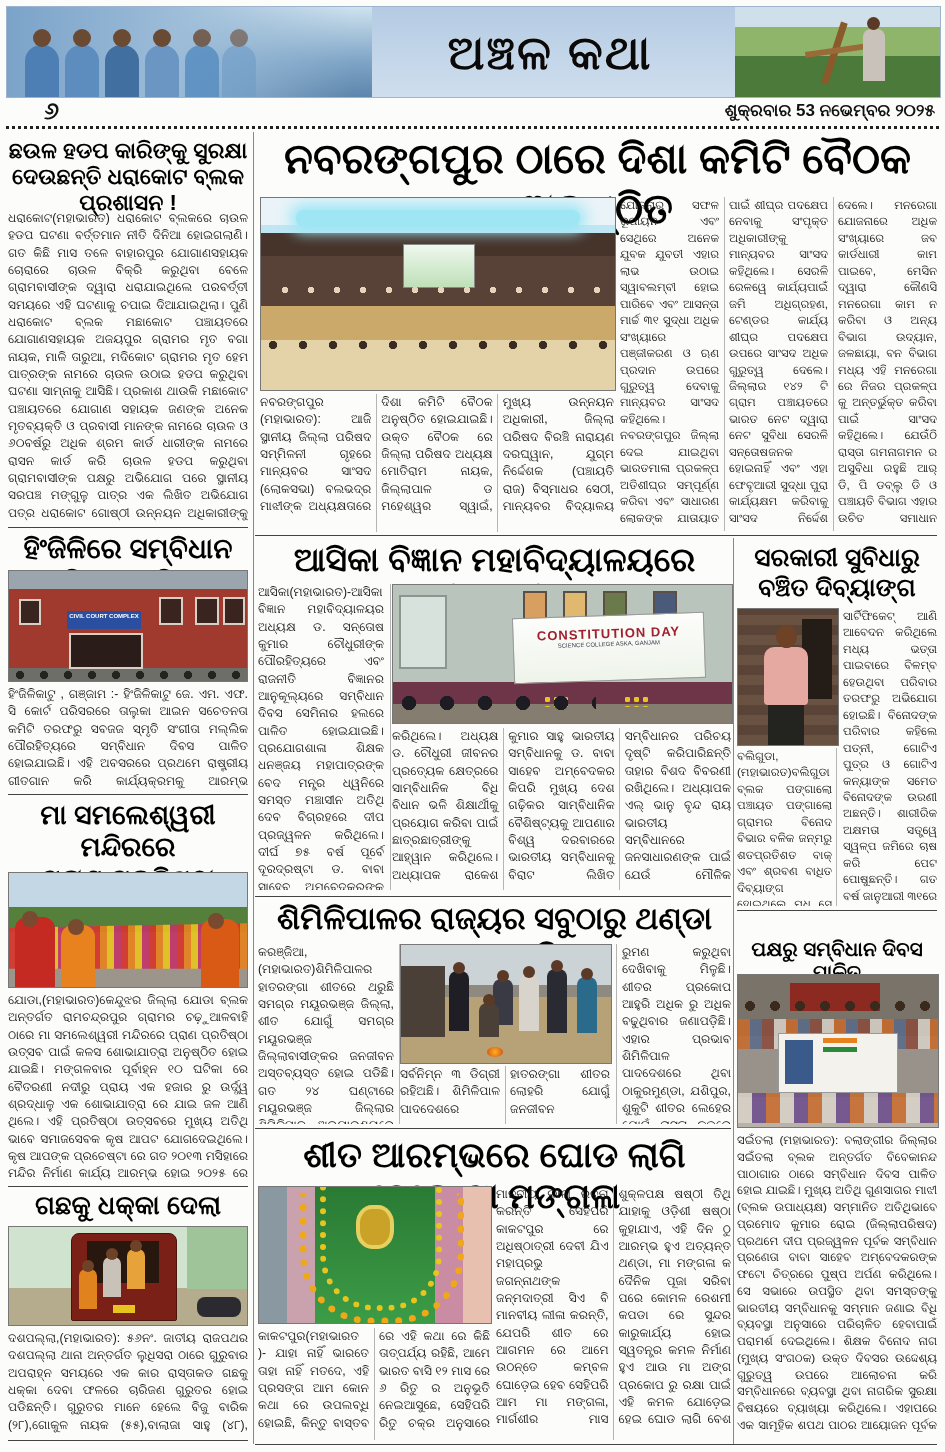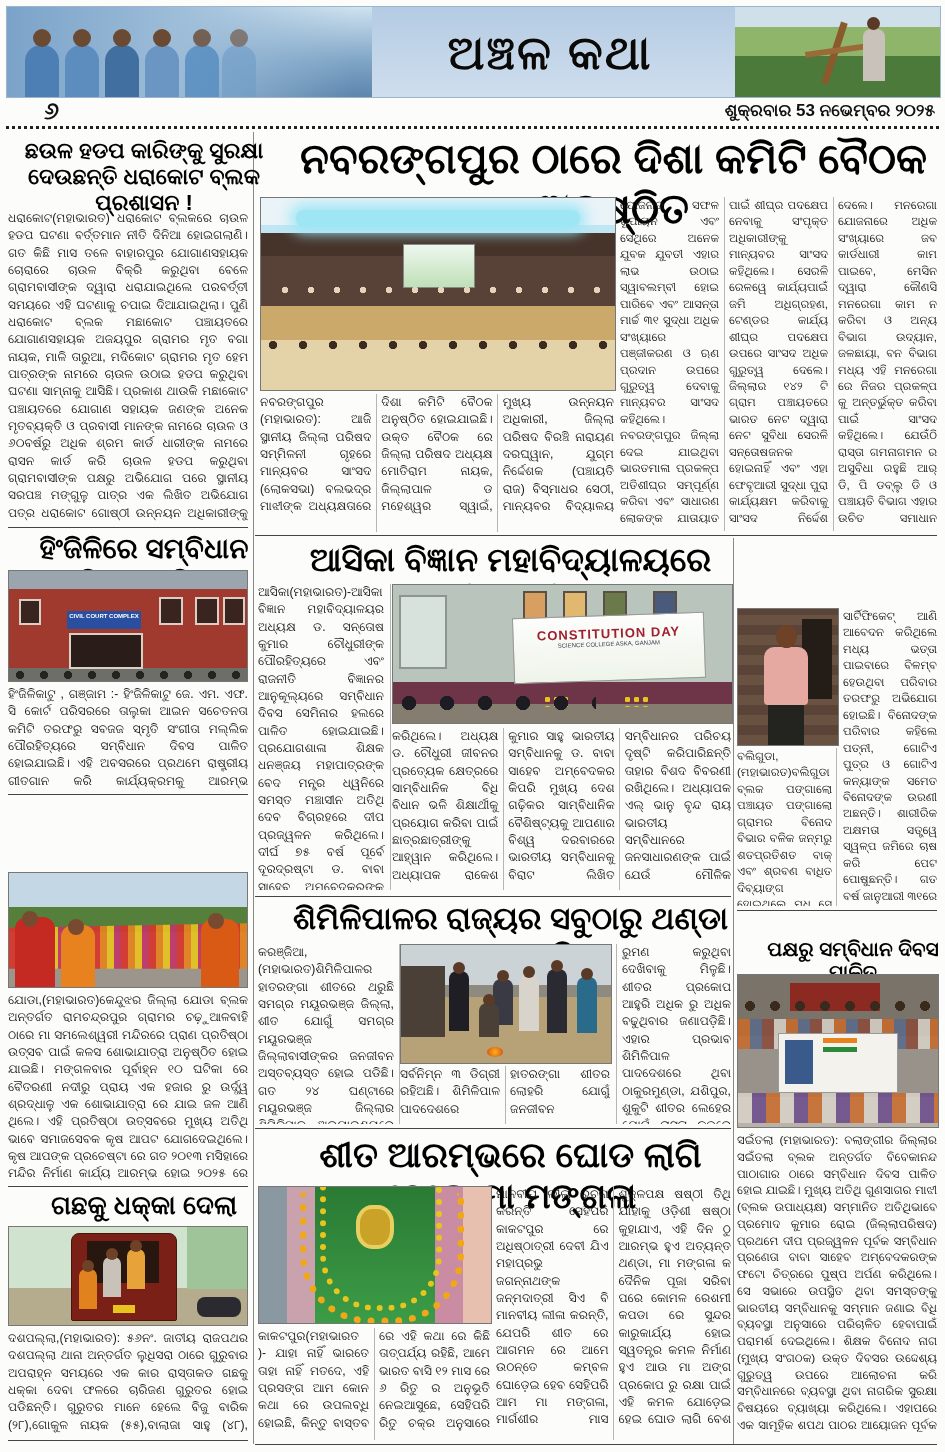--- a/index.html
+++ b/index.html
@@ -21,21 +21,21 @@
   .farmer::before{content:"";position:absolute;top:-12px;left:4px;width:13px;height:13px;border-radius:50%;background:#5a3a26;}
   #masthead-title{left:343px;top:10px;width:400px;text-align:center;font-size:47px;font-weight:900;letter-spacing:2px;color:#0a0a0a;text-shadow:0 0 1px #fff;margin-top:8px;}
   #masthead-tagline{left:420px;top:64px;width:320px;text-align:center;font-size:16px;font-weight:bold;color:#1a1a1a;}
   #page-num{left:44px;top:97px;font-size:24px;font-weight:bold;}
   #edition-date{right:10px;top:101px;font-size:17px;font-weight:bold;}
   #dotrule{left:6px;top:126px;width:933px;border-top:3px dotted #222;}
   
   .vrule{width:1px;background:#888;}
   .hrule{height:1px;background:#444;}
   
-  .headline{font-weight:900;text-align:center;color:#000;line-height:1.18;margin-left:16px;}
+  .headline{font-weight:900;text-align:center;color:#000;line-height:1.18;}
   .body-text{font-size:12.2px;line-height:1.42;text-align:justify;overflow:hidden;color:#161616;}
   .cols3{column-count:3;column-gap:10px;column-rule:1px solid #b5b5b5;}
   .cols2{column-count:2;column-gap:10px;column-rule:1px solid #b5b5b5;}
   .photo{overflow:hidden;border:1px solid #777;background:#ddd;}
   
   #ph-meeting{background:linear-gradient(180deg,#e9f3f8 0 14%,#bfe6f2 14% 18%,#46332a 18% 30%,#584136 30% 56%,#caa96a 56% 74%,#e4d2a8 74% 100%);}
   #ph-meeting .glow{position:absolute;left:10%;top:6%;width:80%;height:9%;background:#9fe6f5;border-radius:8px;box-shadow:0 0 14px 6px #9fe6f5;}
   #ph-meeting .bannergreen{position:absolute;left:40%;top:24%;width:20%;height:22%;background:linear-gradient(180deg,#eef7ee,#bfe0b8);border:1px solid #888;}
   .headrow{position:absolute;height:22px;background-image:radial-gradient(circle 5px at 10px 8px,#e7d2ba 60%,rgba(0,0,0,0) 62%);background-size:26px 22px;}
   
@@ -139,20 +139,24 @@
     <div class="win" style="left:10px;top:28px;width:18px;height:22px;"></div>
     <div class="win" style="left:150px;top:26px;width:20px;height:24px;"></div>
     <div class="win" style="left:186px;top:26px;width:20px;height:24px;"></div>
     <div class="win" style="left:214px;top:26px;width:18px;height:24px;"></div>
     <div class="win" style="left:60px;top:62px;width:70px;height:32px;background:#2a1c18;"></div>
     <div class="sign">CIVIL COURT COMPLEX</div>
     <div class="bikes"></div>
   </div>
   <div class="abs body-text" style="left:8px;top:686px;width:240px;height:104px;">ହିଂଜିଳିକାଟୁ , ଗଞ୍ଜାମ :- ହିଂଜିଳିକାଟୁ ଜେ. ଏମ. ଏଫ. ସି କୋର୍ଟ ପରିସରରେ ତାଲୁକା ଆଇନ ସଚେତନତା କମିଟି ତରଫରୁ ସବଜଜ ସ୍ମୃତି ସଂଗୀତା ମଲ୍ଲିକ ପୌରହିତ୍ୟରେ ସମ୍ବିଧାନ ଦିବସ ପାଳିତ ହୋଇଯାଇଛି। ଏହି ଅବସରରେ ପ୍ରଥମେ ରାଷ୍ଟ୍ରୀୟ ଗୀତଗାନ କରି କାର୍ଯ୍ୟକ୍ରମକୁ ଆରମ୍ଭ କରାଯାଇଥିଲା। ଭାରତର ସମ୍ବିଧାନ ବିଶ୍ୱର ସର୍ବ ବୃହତ୍ତମ ସମ୍ବିଧାନ ଅଟେ ସମ୍ବିଧାନ ହେଉଛି ଜାତି, ଧର୍ମ, ବର୍ଣ୍ଣ ଲିଙ୍ଗ ନିର୍ବିଶେଷରେ ଆମେ ସମସ୍ତେ ଭାରତୀୟ ବୋଲି ପ୍ରକାଶ କରିଥିଲେ ସବଜଜ ସଂଗୀତା ମଲ୍ଲିକ। ପରେ ଦସ୍ତଖତ ଅଭିଯାନ ସହ ସମ୍ବିଧାନ ପ୍ରସ୍ତାବନା ଶପଥ ପାଠ କରାଯାଇଥିଲା। ଏହି କାର୍ଯ୍ୟକ୍ରମରେ ଓକିଲ ସଂଘ ସଭାପତି ମୁକ୍ତିରାମ ସାବତ ସମେତ ବହୁ ଓକିଲ ଓ କୋର୍ଟ ଷ୍ଟାଫ ଉପସ୍ଥିତ ଥିଲେ।</div>
 
+  <div class="abs headline" style="left:8px;top:800px;width:240px;font-size:27px;">
+    <span>ମା ସମଲେଶ୍ୱରୀ ମନ୍ଦିରରେ</span><br>
+    <span>ପ୍ରାଣ ପ୍ରତିଷ୍ଠା ଉତ୍ସବ</span>
+  </div>
   <div class="abs photo" id="ph-proc" style="left:8px;top:872px;width:238px;height:114px;">
     <div class="crowd"></div>
     <div class="figbig" style="left:6px;background:#c42a22;height:70px;width:40px;"></div>
     <div class="figbig" style="left:52px;background:#e8821e;"></div>
     <div class="figbig" style="right:8px;background:#d85a14;height:68px;width:38px;"></div>
   </div>
   <div class="abs body-text" style="left:8px;top:992px;width:240px;height:190px;">ଯୋଡା,(ମହାଭାରତ)କେନ୍ଦୁଝର ଜିଲ୍ଲା ଯୋଡା ବ୍ଲକ ଅନ୍ତର୍ଗତ ରାମଚନ୍ଦ୍ରପୁର ଗ୍ରାମର ଚଢ଼ୁଆଳବାହି ଠାରେ ମା ସମଲେଶ୍ୱରୀ ମନ୍ଦିରରେ ପ୍ରାଣ ପ୍ରତିଷ୍ଠା ଉତ୍ସବ ପାଇଁ କଳସ ଶୋଭାଯାତ୍ରା ଅନୁଷ୍ଠିତ ହୋଇ ଯାଇଛି। ମଙ୍ଗଳବାର ପୂର୍ବାହ୍ନ ୧୦ ଘଟିକା ରେ ବୈତରଣୀ ନଦୀରୁ ପ୍ରାୟ ଏକ ହଜାର ରୁ ଉର୍ଦ୍ଧ୍ୱ ଶ୍ରଦ୍ଧାଳୁ ଏକ ଶୋଭାଯାତ୍ରା ରେ ଯାଇ ଜଳ ଆଣି ଥିଲେ। ଏହି ପ୍ରତିଷ୍ଠା ଉତ୍ସବରେ ମୁଖ୍ୟ ଅତିଥି ଭାବେ ସମାଜସେବକ କୃଷ ଆପଟ ଯୋଗଦେଇଥିଲେ। କୃଷ ଆପଙ୍କ ପ୍ରଚେଷ୍ଟା ରେ ଗତ ୨୦୧୩ ମସିହାରେ ମନ୍ଦିର ନିର୍ମାଣ କାର୍ଯ୍ୟ ଆରମ୍ଭ ହୋଇ ୨୦୨୫ ରେ ସମ୍ପୂର୍ଣ୍ଣ ହୋଇ ପାରିଛି। ମା ସମଲେଶ୍ୱରୀ ମନ୍ଦିରରେ ଏଭଳି ସମସ୍ତଙ୍କ ସହଯୋଗ ସହିତ ଆଖପାଖ ଅଞ୍ଚଳର ସମସ୍ତେ ମନ୍ଦିରକୁ ଆସି ମାଙ୍କ ଆଶିଷ ଲାଭ କରି ଥିଲେ। କମିଟିର ସଦସ୍ୟ ରଘୁନାଥ ମହାକୁଡ ନିବେଦନ କରିଛନ୍ତି। ଗୁରୁବାର ମା ସମଲେଶ୍ୱରୀଙ୍କ ପ୍ରତିଷ୍ଠା ଓ ୨୮ ତାରିଖରେ ରେ ଚଣ୍ଡୀପାଠ ସହିତ ପୂର୍ଣ୍ଣାହୂତି ହେବାର କାର୍ଯ୍ୟକ୍ରମ ରହିଥିବା କମିଟି ସଦସ୍ୟ ରଘୁନାଥ ମହାକୁଡ ସୂଚନା ଦେଉଛନ୍ତି। ଏହି ପ୍ରତିଷ୍ଠା ଉତ୍ସବରେ ଯାଜପୁର ଓ ଜିଲ୍ଲାର ବିଭିନ୍ନ ଅଞ୍ଚଳରୁ ହଜାର ହଜାର ଶ୍ରଦ୍ଧାଳୁ ଯୋଗ ଦେଇଥିଲେ। ଶ୍ରଦ୍ଧାଳୁ ମାନଙ୍କ ପାଇଁ କମିଟି ପକ୍ଷରୁ ପ୍ରସାଦ ସେବନର ବ୍ୟବସ୍ଥା କରାଯାଇଛନ୍ତି। କମିଟିର ସମସ୍ତ ସଦସ୍ୟ ଉପସ୍ଥିତ ରହି ପରିଚାଳନା କରିଥିଲେ।</div>
 
   <div class="abs headline" style="left:8px;top:1190px;width:240px;font-size:26px;">ଗଛକୁ ଧକ୍କା ଦେଲା କାର, ୪ ଗୁରୁତର</div>
   <div class="abs photo" id="ph-truck" style="left:8px;top:1226px;width:238px;height:98px;">
@@ -188,20 +192,24 @@
     <div class="cbanner">
         <div class="ctext">CONSTITUTION DAY</div>
       <div style="font-size:6px;color:#445;">SCIENCE COLLEGE ASKA, GANJAM</div>
       </div>
     <div class="flower" style="left:150px;"></div>
       <div class="flower" style="left:230px;"></div>
     <div class="aud"></div>
   </div>
   <div class="abs body-text cols3" style="left:392px;top:728px;width:339px;height:162px;">କରିଥିଲେ। ଅଧ୍ୟକ୍ଷ ଡ. ଚୌଧୁରୀ ଜୀବନର ପ୍ରତ୍ୟେକ କ୍ଷେତ୍ରରେ ସାମ୍ବିଧାନିକ ବିଧି ବିଧାନ ଭଳି ଶିକ୍ଷାର୍ଥୀକୁ ପ୍ରୟୋଗ କରିବା ପାଇଁ ଛାତ୍ରଛାତ୍ରୀଙ୍କୁ ଆହ୍ୱାନ କରିଥିଲେ। ଅଧ୍ୟାପକ ରାକେଶ କୁମାର ସାହୁ ଭାରତୀୟ ସମ୍ବିଧାନକୁ ଡ. ବାବା ସାହେବ ଅମ୍ବେଦକର କିପରି ମୁଖ୍ୟ ଦେଶ ଗଢ଼ିକର ସାମ୍ବିଧାନିକ ବୈଶିଷ୍ଟ୍ୟକୁ ଆପଣାର ବିଶ୍ୱ ଦରବାରରେ ଭାରତୀୟ ସମ୍ବିଧାନକୁ ବିରାଟ ଲିଖିତ ସମ୍ବିଧାନର ପରିଚୟ ଦୃଷ୍ଟି କରିପାରିଛନ୍ତି ତାହାର ବିଶଦ ବିବରଣୀ ରଖିଥିଲେ। ଅଧ୍ୟାପକ ଏଲ୍ ଭାନୁ ବୃନ୍ଦ ରାୟ ଭାରତୀୟ ସମ୍ବିଧାନରେ ଜନସାଧାରଣଙ୍କ ପାଇଁ ଯେଉଁ ମୌଳିକ ଅଧିକାର ଏବଂ କର୍ତ୍ତବ୍ୟ ରହିଛି ତାହାକୁ ଅନୁରୂପ ଅନୁସରଣ କରିପାରିଲେ ଦେଶ ପ୍ରଗତିପଥରେ ଆଗେଇ ପାରିବ ବୋଲି କହିଥିଲେ। ଯୁକ୍ତ ଦିନି ଦ୍ୱିତୀୟବର୍ଷ ରାଜନୀତି ବିଜ୍ଞାନର ମେଧାବୀ ଛାତ୍ରୀ ଦୃଷ୍ଟିରାଣୀ ପଣ୍ଡା ଭାରତୀୟ ସମ୍ବିଧାନର ବିଷୟଧାରାକୁ ଉପସ୍ଥାପନା କରିଥିଲେ। ଯୁକ୍ତ ଦିନି ପ୍ରଥମ ବର୍ଷ ରାଜନୀତି ବିଜ୍ଞାନ ମେଧାବୀ ଛାତ୍ର ସୁମନ ଗାଉଡ ଭାରତୀୟ ସମ୍ବିଧାନର ମୂଳବୋଧ ଉପରେ ନିଜ ମତ ରଖୁଥିବା ବେଳେ ପ୍ରଥମ ବର୍ଷ ଛାତ୍ରୀ ସ୍ୱର୍ଣ୍ଣ ଦୀପିକା ପାଢ଼ୀ ଭାରତୀୟ ସମ୍ବିଧାନ ଦିବସ ସନ୍ଦର୍ଭରେ ନିଜର ମତ ପୋଷଣ କରିଥିଲେ। ରାଜନୀତି ବିଜ୍ଞାନ ବିଭାଗର ପ୍ରାୟ ସମସ୍ତ ଶିକ୍ଷାର୍ଥୀ ଉପସ୍ଥିତ ଥିବାର ନଜିର ରହିଛି। ପରିଶେଷରେ ରାଜନୀତି ବିଜ୍ଞାନ ବିଭାଗର ଯୁବ ଅଧ୍ୟାପକ ଗୌତମ ମାଝୀ ସମସ୍ତଙ୍କୁ ଧନ୍ୟବାଦ ଅର୍ପଣ କରିଥିଲେ।</div>
 
+  <div class="abs headline" style="left:737px;top:543px;width:200px;font-size:25px;">
+    <span>ସରକାରୀ ସୁବିଧାରୁ</span><br>
+    <span>ବଞ୍ଚିତ ଦିବ୍ୟାଙ୍ଗ</span>
+  </div>
   <div class="abs photo" id="ph-man" style="left:737px;top:608px;width:100px;height:136px;">
     <div class="door"></div>
       <div class="body"></div>
       <div class="head"></div>
       <div class="legs"></div>
   </div>
   <div class="abs body-text" style="left:843px;top:608px;width:94px;height:298px;font-size:11.6px;">ସାର୍ଟିଫିକେଟ୍ ଆଣି ଆବେଦନ କରିଥିଲେ ମଧ୍ୟ ଭତ୍ତା ପାଇବାରେ ବିଳମ୍ବ ହେଉଥିବା ପରିବାର ତରଫରୁ ଅଭିଯୋଗ ହୋଇଛି। ବିନୋଦଙ୍କ ପରିବାର କହିଲେ ପତ୍ନୀ, ଗୋଟିଏ ପୁତ୍ର ଓ ଗୋଟିଏ କନ୍ୟାଙ୍କ ସମେତ ବିନୋଦଙ୍କ ଉରଣୀ ଅଛନ୍ତି। ଶାରୀରିକ ଅକ୍ଷମତା ସତ୍ତ୍ୱେ ସ୍ୱଳ୍ପ ଜମିରେ ଚାଷ କରି ପେଟ ପୋଷୁଛନ୍ତି। ଗତ ବର୍ଷ ଜାନୁଆରୀ ୩୧ରେ ଅନୁଷ୍ଠିତ ଜନସେବା ଭିନ୍ନକ୍ଷମ ମେଳାରେ ପୁନଶ୍ଚ ଡାକ୍ତରଙ୍କ ପରୀକ୍ଷଣ କରାଇଥିଲେ ବିନୋଦ। ୧୭ ଭଲରେ ତାଙ୍କୁ ନୂତନ ଭିନ୍ନକ୍ଷମ କାର୍ଡ ମିଳିଥିବା ବେଳେ ତାହାକୁ ପଞ୍ଚାୟତ କାର୍ଯ୍ୟାଳୟରେ ମଧ ପେଇ କରାଯାଇଛି। ହେଲେ ଏପର୍ଯ୍ୟନ୍ତ ବଞ୍ଚିତ ୩୫୦୦ ଭତ୍ତା ତାଙ୍କୁ ମିଳିବା ପରିବର୍ତ୍ତେ ପୁରୁଣା ଭତ୍ତା ହିସାବରେ ମାତ୍ର ୧୨୦୦ ଟଙ୍କା ମିଳୁଛି।</div>
   <div class="abs body-text" style="left:737px;top:748px;width:100px;height:158px;font-size:11.6px;border-right:1px solid #b5b5b5;padding-right:4px;box-sizing:border-box;">ବଲିଗୁଡା,(ମହାଭାରତ)ବଲିଗୁଡା ବ୍ଲକ ପଙ୍ଗାଲୋ ପଞ୍ଚାୟତ ପଙ୍ଗାଲୋ ଗ୍ରାମର ବିନୋଦ ବିଭାର ବଳିକ ଜନ୍ମରୁ ଶତପ୍ରତିଶତ ବାକ୍ ଏବଂ ଶ୍ରବଣ ବାଧିତ ଦିବ୍ୟାଙ୍ଗ ହୋଇଥିଲେ ମଧ ସେ ବଞ୍ଚିତ ଭିନ୍ନକ୍ଷମ ଭତ୍ତାରୁ ବଞ୍ଚିତ ଅଛନ୍ତି। ଏବେ ସେ ମାତ୍ର ୧୨୦୦ ଟଙ୍କା ଭିନ୍ନକ୍ଷମ ଭତ୍ତା ପାଉଛନ୍ତି। ଗତ ଜାନୁଆରୀ ରେ ସରକାର ୩୫୦୦ ଟଙ୍କା ଭତ୍ତା ବୃଦ୍ଧି କରିଥିଲେ ମଧ ତାଙ୍କୁ ଏହା ମିଳୁନାହିଁ। ଭୁଲ ମେଣ୍ଟରୁ ଆ</div>
 
   <div class="abs headline" style="left:258px;top:901px;width:473px;font-size:31px;">ଶିମିଳିପାଳର ରାଜ୍ୟର ସବୁଠାରୁ ଥଣ୍ଡା ଅଞ୍ଚଳ ପାଲଟିଲା</div>

